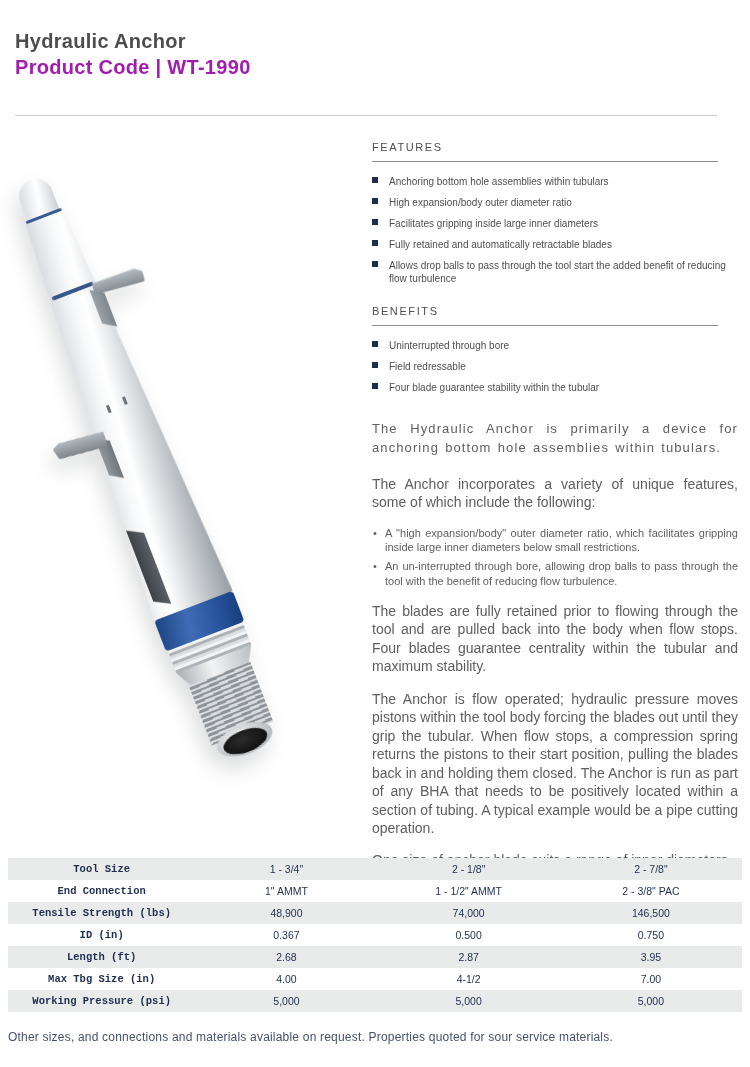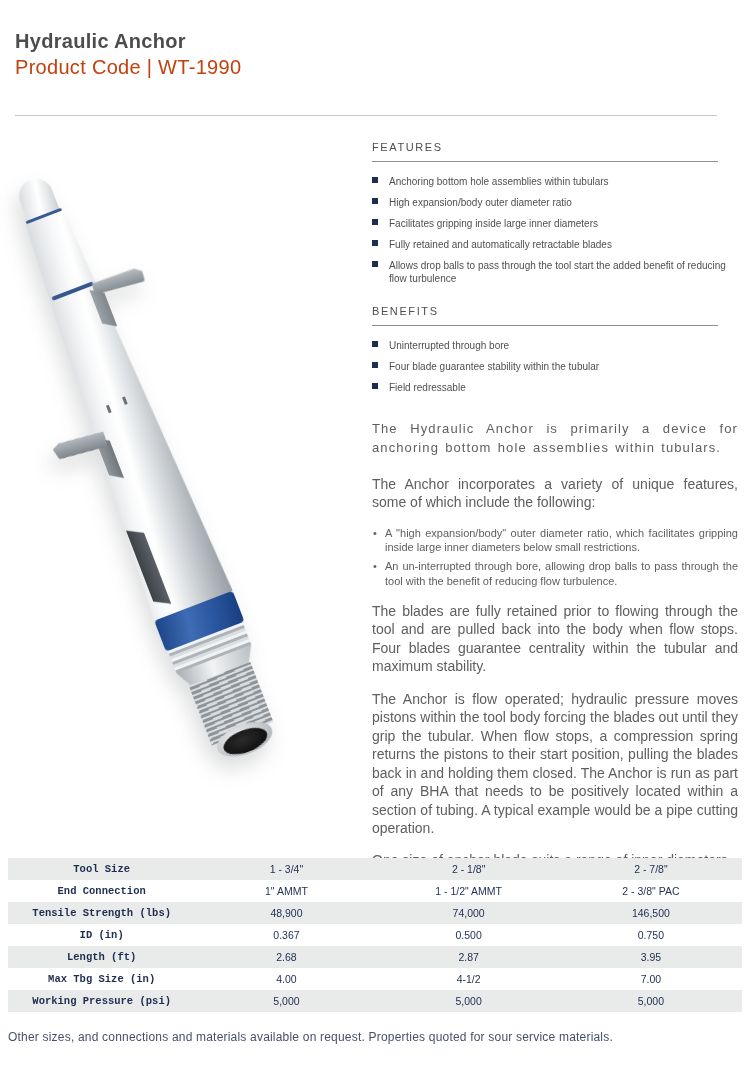--- a/index.html
+++ b/index.html
@@ -3,21 +3,21 @@
 <meta charset="utf-8">
 <style>
   * { margin:0; padding:0; box-sizing:border-box; }
   html,body { background:#fff; }
   body { font-family:"Liberation Sans", sans-serif; color:#5a5a5a; }
   .page { position:relative; width:750px; height:1067px; background:#fff; overflow:hidden; }
 
   
   .hdr { position:absolute; left:15px; top:30px; width:720px; }
   .hdr h1 { font-size:20px; font-weight:bold; color:#4d4d4d; letter-spacing:.3px; }
-  .hdr .sub { font-size:20px; font-weight:400; color:#c2410c; margin-top:3px; letter-spacing:.3px; }
+  .hdr .sub { font-size:20px; font-weight:700; color:#a21caf; margin-top:3px; letter-spacing:.3px; }
   .hdr-rule { position:absolute; left:15px; top:115px; width:702px; height:1px; background:#c8c8c8; }
 
   
   .rcol { position:absolute; left:372px; top:141px; width:366px; }
   .sec-head { font-size:11px; color:#4e4e4e; letter-spacing:1.6px; font-weight:400; }
   .sec-rule { width:346px; height:1px; background:#8f8f8f; margin:8px 0 13px 0; }
   ul.sq { list-style:none; }
   ul.sq li { position:relative; padding-left:17px; margin-bottom:8px;
              font-size:10px; line-height:1.3; color:#4f4f4f; }
   ul.sq li .bullet { position:absolute; left:0; top:2px; width:6px; height:6px; background:#1c2d52; }
@@ -125,22 +125,22 @@
       <li><span class="bullet"></span><span>Facilitates gripping inside large inner diameters</span></li>
       <li><span class="bullet"></span><span>Fully retained and automatically retractable blades</span></li>
       <li><span class="bullet"></span><span>Allows drop balls to pass through the tool start the added benefit of reducing flow turbulence</span></li>
     </ul>
 
     <div class="gap-md"></div>
     <div class="sec-head">BENEFITS</div>
     <div class="sec-rule"></div>
     <ul class="sq">
       <li><span class="bullet"></span><span>Uninterrupted through bore</span></li>
+      <li><span class="bullet"></span><span>Field redressable</span></li>
       <li><span class="bullet"></span><span>Four blade guarantee stability within the tubular</span></li>
-      <li><span class="bullet"></span><span>Field redressable</span></li>
     </ul>
 
     <div class="gap-lg"></div>
     <p class="intro">The Hydraulic Anchor is primarily a device for anchoring bottom hole assemblies within tubulars.</p>
     <p class="para">The Anchor incorporates a variety of unique features, some of which include the following:</p>
 
     <ul class="rd">
       <li><span class="dot">•</span><span>A "high expansion/body" outer diameter ratio, which facilitates gripping inside large inner diameters below small restrictions.</span></li>
       <li><span class="dot">•</span><span>An un-interrupted through bore, allowing drop balls to pass through the tool with the benefit of reducing flow turbulence.</span></li>
     </ul>

